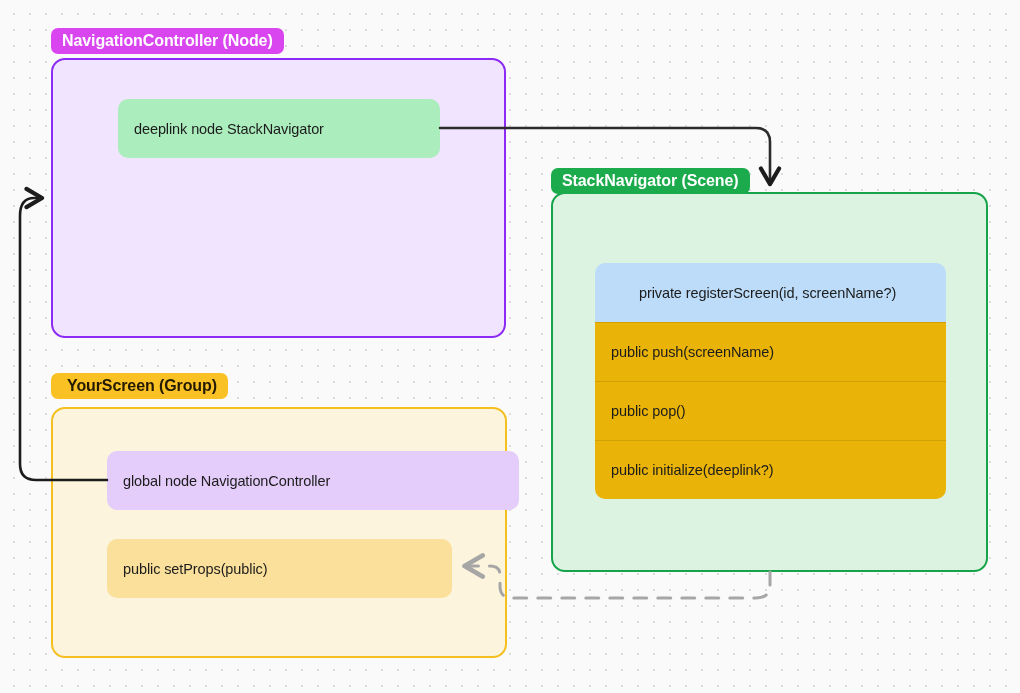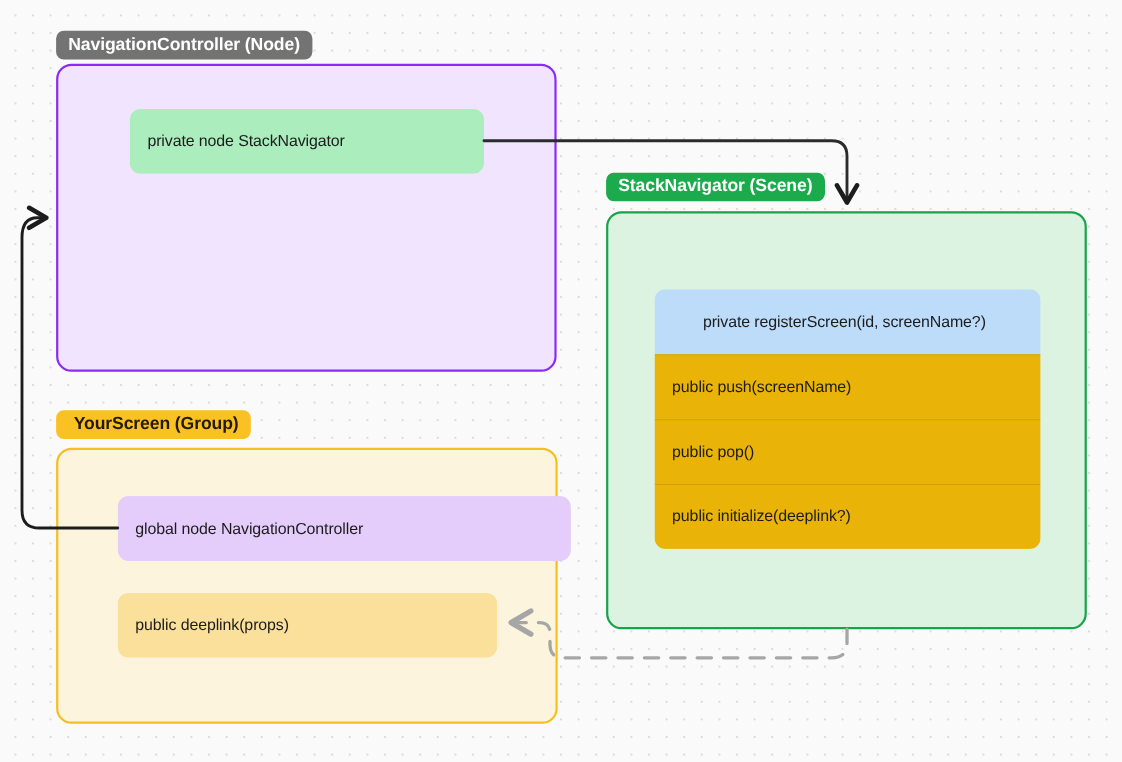--- a/index.html
+++ b/index.html
@@ -62,21 +62,21 @@
     height: 26px;
     line-height: 26px;
     padding: 0 11px;
     border-radius: 7px;
     font-size: 16px;
     font-weight: 700;
     letter-spacing: -0.1px;
     white-space: nowrap;
     z-index: 6;
   }
-  .badge.node-badge  { background: #737373; color: #ffffff; }
+  .badge.node-badge  { background: #d946ef; color: #ffffff; }
   .badge.scene-badge { background: #1bab4d; color: #ffffff; }
   .badge.screen-badge{ background: #fac125; color: #231a00; padding-left: 16px; }
 
   
   .card {
     position: absolute;
     box-sizing: border-box;
     border-radius: 10px;
     overflow: hidden;
     z-index: 3;
@@ -132,25 +132,25 @@
 
     <path d="M 770 572 L 770 585 Q 770 598 756 598 L 512 598 Q 500 598 500 586 L 500 575 Q 500 566 490 566 L 467 566" fill="none" stroke="#a6a6a6" stroke-width="3" stroke-dasharray="13 11" stroke-linecap="round" marker-end="url(#arrow-gray)"></path>
   </svg>
 
   <div class="badge node-badge" style="left:51px; top:28px;">NavigationController (Node)</div>
 
   <div class="group-box node-group" style="left:51px; top:58px; width:455px; height:280px;">
   </div>
 
   <div class="card h-single" id="card-nav-field">
-    <div class="row fill-green">private node StackNavigator</div>
+    <div class="row fill-green">deeplink node StackNavigator</div>
   </div>
 
 
-  <div class="badge scene-badge" style="left:551px; top:157px;">StackNavigator (Scene)</div>
+  <div class="badge scene-badge" style="left:551px; top:168px;">StackNavigator (Scene)</div>
 
   <div class="group-box scene-group" style="left:551px; top:192px; width:437px; height:380px;">
   </div>
 
   <div class="card h-quad" id="card-stack-api">
     <div class="row fill-blue">private registerScreen(id, screenName?)</div>
     <div class="row fill-mint">public push(screenName)</div>
     <div class="row fill-mint">public pop()</div>
     <div class="row fill-mint">public initialize(deeplink?)</div>
   </div>
@@ -158,16 +158,16 @@
   <div class="badge screen-badge" style="left:51px; top:373px;">YourScreen (Group)</div>
 
   <div class="group-box screen-group" style="left:51px; top:407px; width:456px; height:251px;">
   </div>
 
   <div class="card h-single" id="card-screen-ref">
     <div class="row fill-purple">global node NavigationController</div>
   </div>
 
   <div class="card h-single" id="card-screen-api">
-    <div class="row fill-amber">public deeplink(props)</div>
+    <div class="row fill-amber">public setProps(public)</div>
   </div>
 
 </div>
 
 </body></html>

